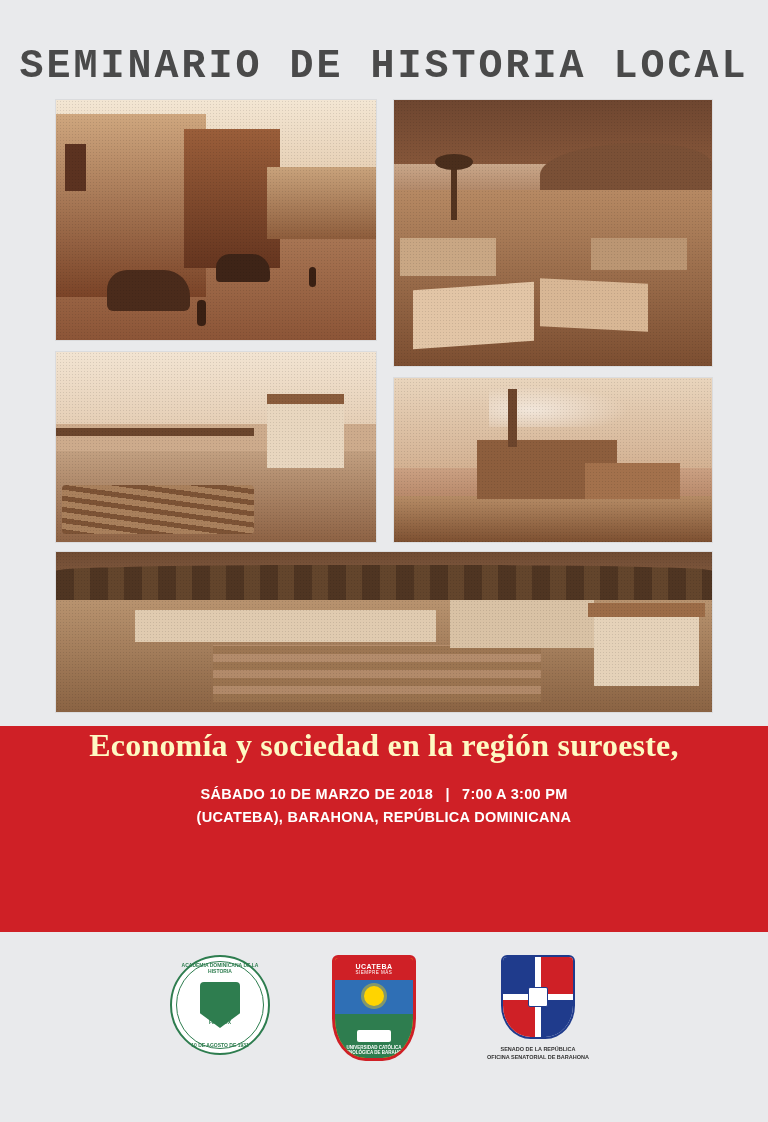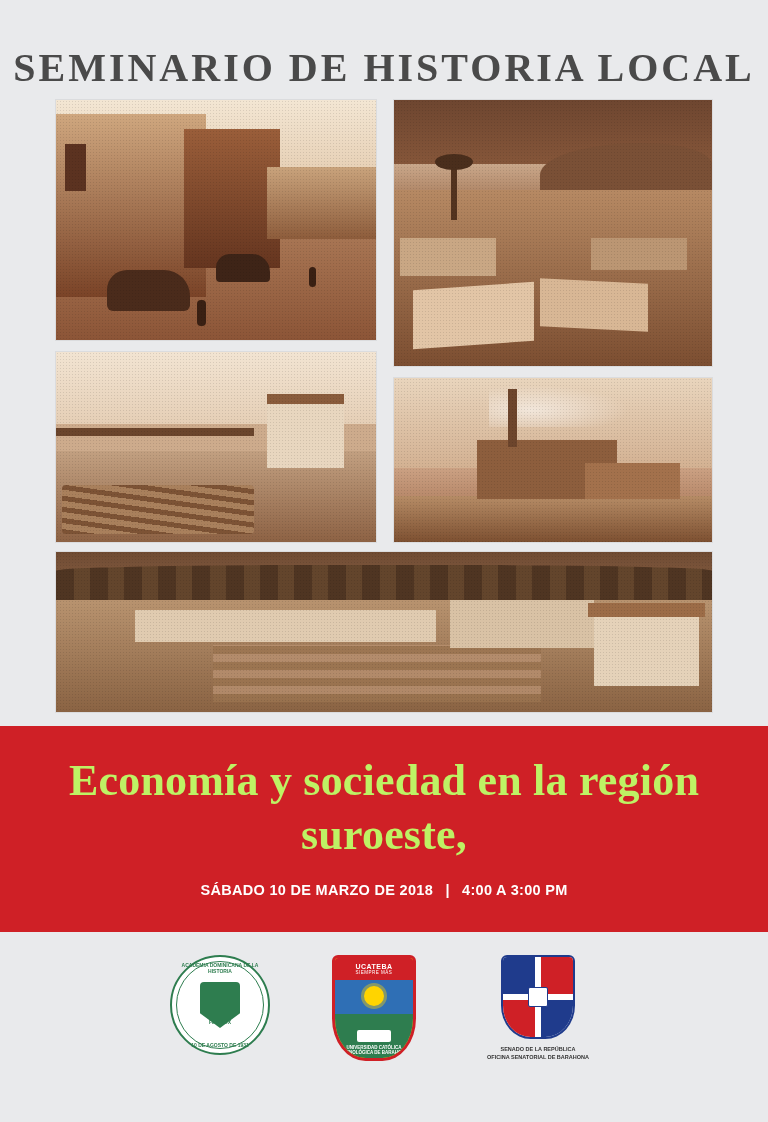--- a/index.html
+++ b/index.html
@@ -22,21 +22,21 @@
     background: #e9eaec;
   }
 
   
   .title {
     position: absolute;
     top: 44px;
     left: 0;
     width: 768px;
     text-align: center;
-    font-family: Liberation Serif, serif;
+    font-family: Liberation Mono, monospace;
     font-weight: bold;
     font-size: 40px;
     letter-spacing: 3px;
     color: #4a4a4a;
     white-space: nowrap;
   }
 
   
   .photos {
     position: absolute;
@@ -132,24 +132,23 @@
     left: 0;
     top: 726px;
     width: 768px;
     height: 206px;
     background: #cf2026;
     text-align: center;
   }
   .subtitle {
     font-family: "Liberation Serif", serif;
     font-weight: bold;
-    color: #bef264;
-    font-size: 44px;
+    color: #fef9c3;
+    font-size: 32px;
     line-height: 1.22;
-    padding-top: 28px;
     letter-spacing: 0.2px;
   }
   .details {
     margin-top: 18px;
     color: #ffffff;
     font-family: "Liberation Sans", sans-serif;
     font-weight: bold;
     font-size: 14.5px;
     line-height: 1.55;
     letter-spacing: 0.3px;
@@ -338,22 +337,23 @@
   </div>
 
   <div class="red-band">
     <div class="subtitle">
       <div>Economía y sociedad en la región suroeste,</div>
     </div>
     <div class="details">
       <div>
         <span>SÁBADO 10 DE MARZO DE 2018</span>
         <span class="sep">|</span>
-        <span>4:00 A 3:00 PM</span>
-      </div>
+        <span>7:00 A 3:00 PM</span>
+      </div>
+      <div>(UCATEBA), BARAHONA, REPÚBLICA DOMINICANA</div>
     </div>
   </div>
 
   <div class="logos">
 
     <div class="logo">
       <div class="logo-academia">
         <div class="ring"></div>
         <div class="crest"></div>
         <div class="ring-text">

